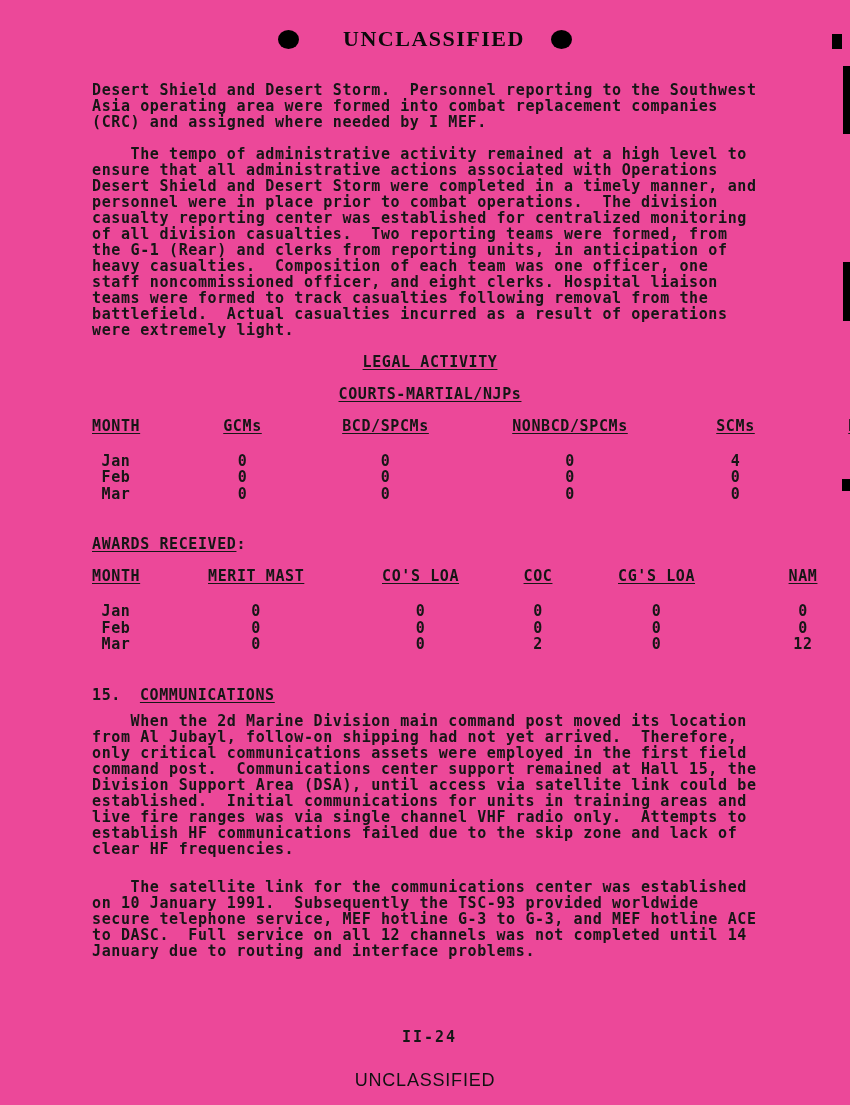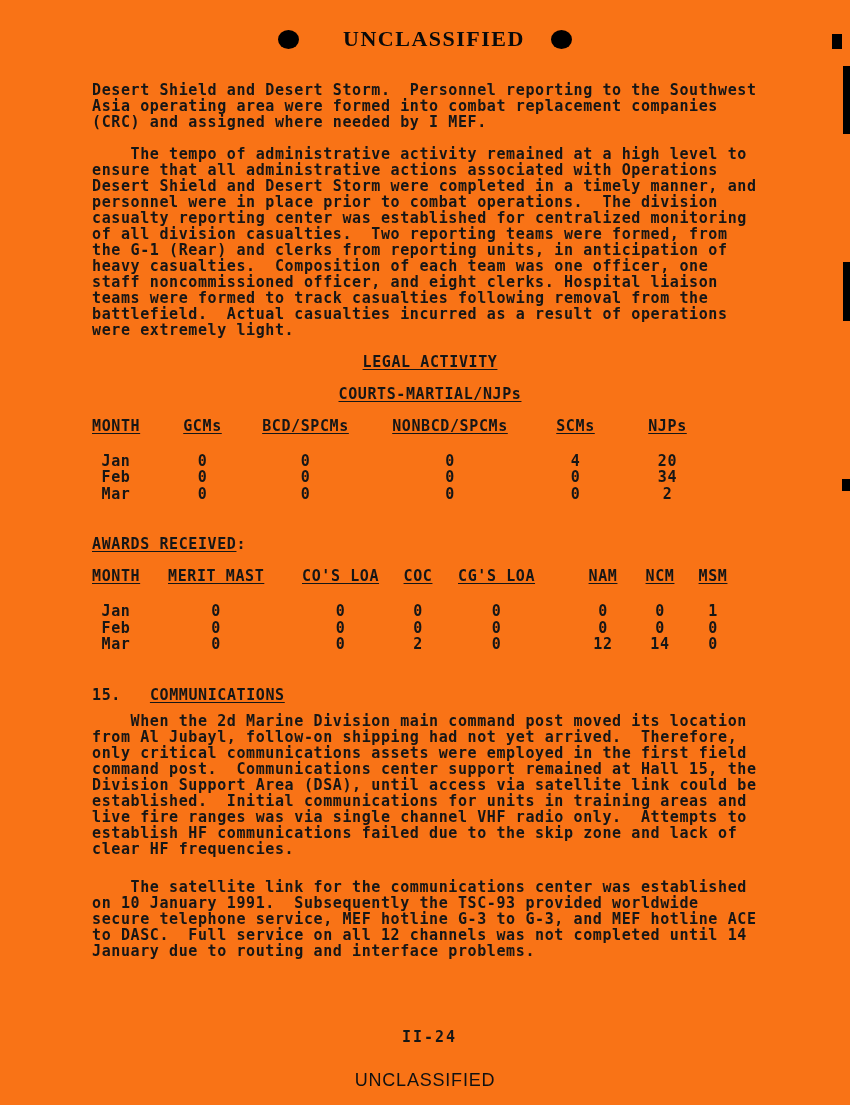--- a/index.html
+++ b/index.html
@@ -2,21 +2,21 @@
 <html><head>
 <meta charset="utf-8">
 <style>
   * { box-sizing: border-box; }
   html, body { margin: 0; padding: 0; background: #e8e8e8; }
   .page {
     position: relative;
     width: 850px;
     height: 1105px;
     margin: 0 auto;
-    background: #f97316;
+    background: #ec4899;
     overflow: hidden;
     font-family: "DejaVu Sans Mono", "Liberation Mono", monospace;
     font-weight: 700;
     color: #161616;
   }
 
   
   .banner {
     display: flex;
     align-items: center;
@@ -44,38 +44,38 @@
     padding: 30px 82px 0 92px;
     font-size: 15px;
     letter-spacing: 0.6px;
     line-height: 16px;
   }
   .para { white-space: pre; margin: 0 0 16px 0; }
   .center { text-align: center; margin: 0 0 16px 0; }
   .ul { text-decoration: underline; text-underline-offset: 2px; }
 
   
-  .trow { display: grid; line-height: 16.6px; }
+  .trow { display: grid; line-height: 16.6px; gap: 40px; }
   .t1 { grid-template-columns: 91px 79px 130px 164px 92px 1fr; }
   .t2 { grid-template-columns: 76px 134px 101px 55px 130px 57px 53px 1fr; }
   .hdr { margin-bottom: 18px; }
   .tblock { margin-bottom: 34px; }
   .bw { display: inline-block; text-align: center; white-space: nowrap; }
   .w3  { width: 30px; }
   .w4  { width: 39px; }
   .w5  { width: 48px; }
   .w8  { width: 77px; }
   .w9  { width: 87px; }
   .w10 { width: 96px; }
   .w12 { width: 116px; }
 
   .awards-title { margin: 0 0 16px 0; }
 
   .sect { margin: 0 0 10px 0; }
-  .sect-title { margin-left: 29px; }
+  .sect-title { margin-left: 19px; }
   .comms-p1 { margin-bottom: 22px; }
 
   
   .page-num {
     position: absolute;
     top: 1028px; left: 9px; right: 0;
     text-align: center;
     font-size: 15px;
     letter-spacing: 2px;
   }

